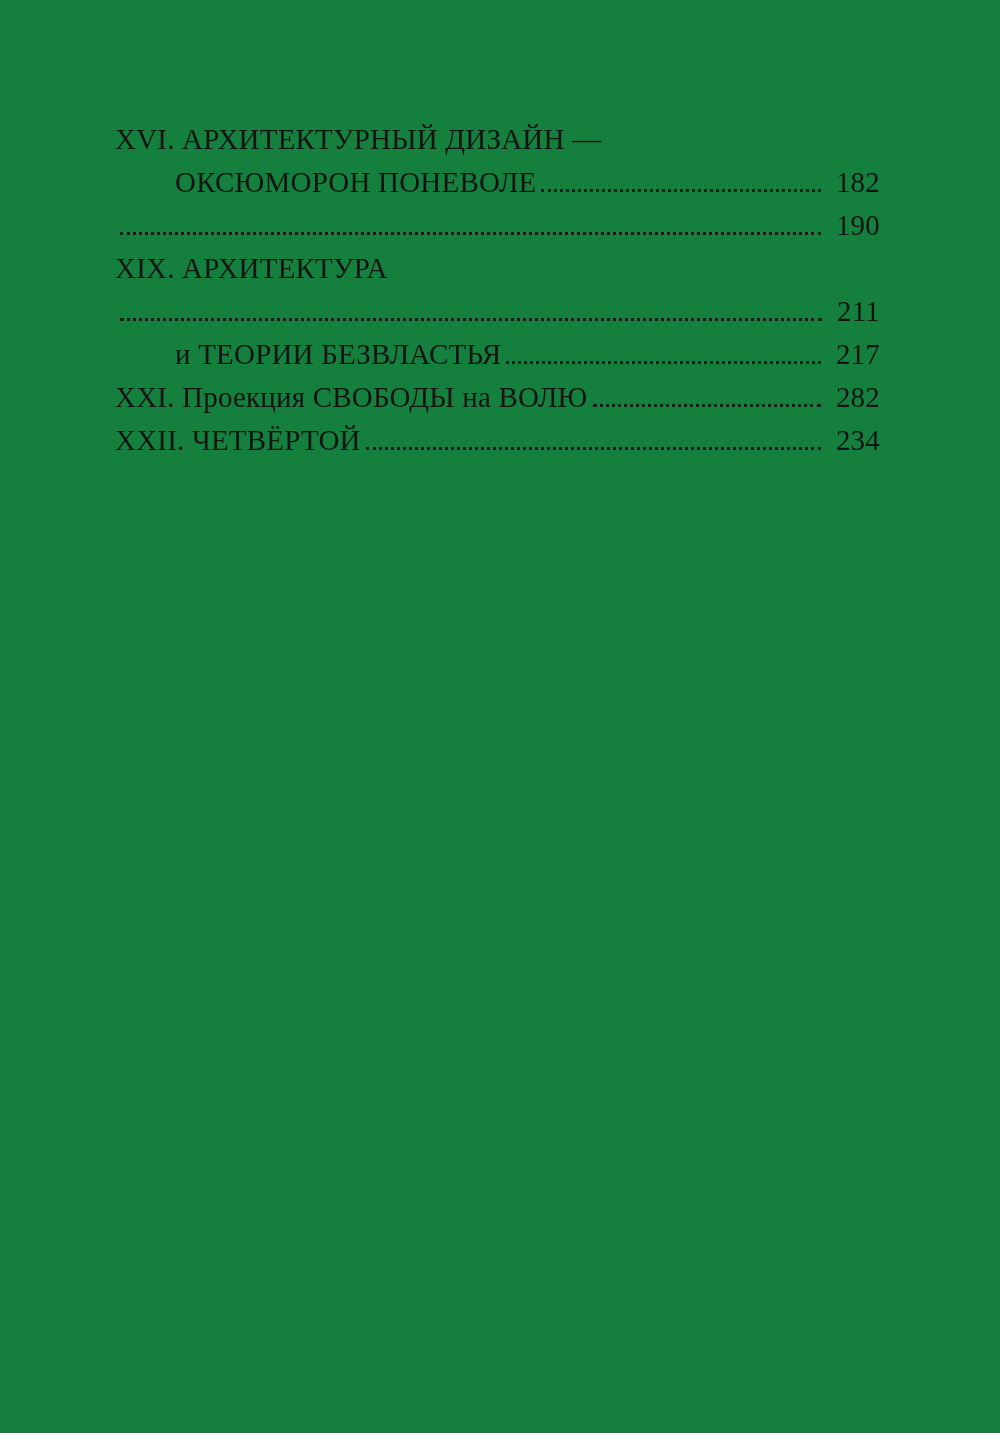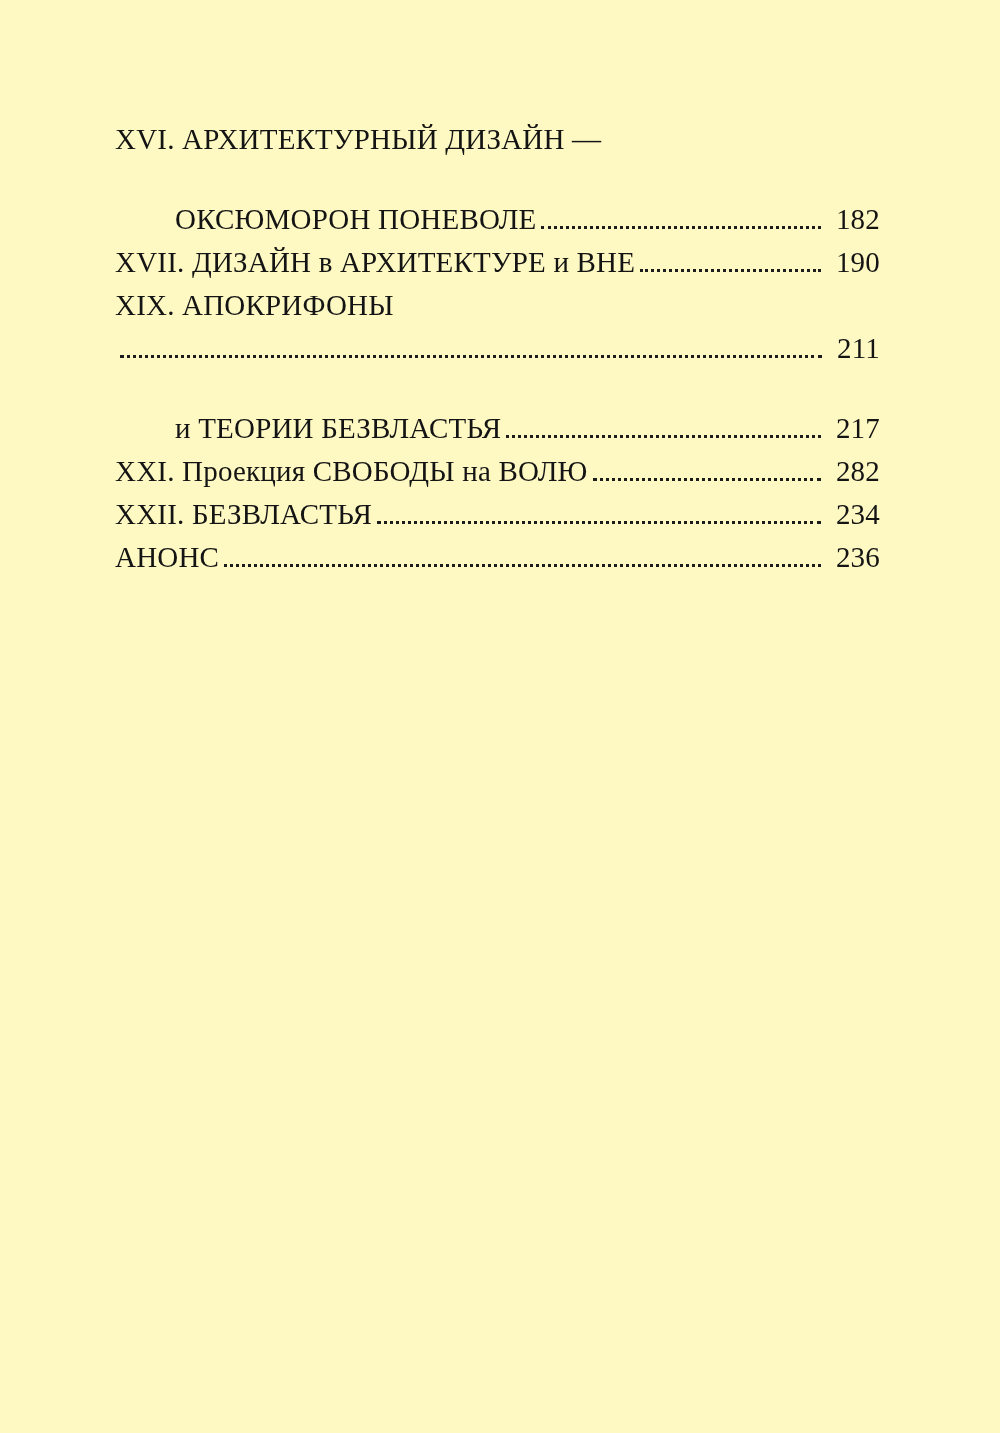--- a/index.html
+++ b/index.html
@@ -5,21 +5,21 @@
   html, body {
     margin: 0;
     padding: 0;
     background: #e9e9e9;
   }
   .page {
     position: relative;
     width: 1000px;
     height: 1433px;
     margin: 0 auto;
-    background: #fef9c3;
+    background: #15803d;
     box-sizing: border-box;
     font-family: "Liberation Serif", "DejaVu Serif", serif;
     color: #141414;
     overflow: hidden;
   }
   .toc {
     position: absolute;
     top: 118px;
     left: 115px;
     right: 120px;
@@ -30,21 +30,20 @@
     font-size: 29px;
     line-height: 43px;
     white-space: nowrap;
   }
   .toc-row .toc-text {
     flex: 0 0 auto;
     letter-spacing: 0.2px;
   }
   .toc-row.indent .toc-text {
     padding-left: 60px;
-    margin-top: 37px;
   }
   .leader {
     flex: 1 1 auto;
     min-width: 18px;
     border-bottom: 3px dotted #1c1c1c;
     margin: 0 2px 0 5px;
   }
   .toc-page {
     flex: 0 0 auto;
     letter-spacing: 0.2px;
@@ -59,46 +58,40 @@
       <div class="toc-row">
     <span class="toc-text">XVI. АРХИТЕКТУРНЫЙ ДИЗАЙН —</span>
 
   </div>
       <div class="toc-row indent">
     <span class="toc-text">ОКСЮМОРОН ПОНЕВОЛЕ</span>
     <span class="leader"></span>
     <span class="toc-page">182</span>
   </div>
       <div class="toc-row">
-    <span class="toc-text">XVII. ДИЗАЙН в АРХИТЕКТУРЕ и ВНЕ</span>
     <span class="leader"></span>
     <span class="toc-page">190</span>
   </div>
       <div class="toc-row">
-    <span class="toc-text">XIX. АПОКРИФОНЫ</span>
+    <span class="toc-text">XIX. АРХИТЕКТУРА</span>
 
   </div>
       <div class="toc-row indent">
     <span class="leader"></span>
     <span class="toc-page">211</span>
   </div>
       <div class="toc-row indent">
     <span class="toc-text">и ТЕОРИИ БЕЗВЛАСТЬЯ</span>
     <span class="leader"></span>
     <span class="toc-page">217</span>
   </div>
       <div class="toc-row">
     <span class="toc-text">XXI. Проекция СВОБОДЫ на ВОЛЮ</span>
     <span class="leader"></span>
     <span class="toc-page">282</span>
   </div>
       <div class="toc-row">
-    <span class="toc-text">XXII. БЕЗВЛАСТЬЯ</span>
+    <span class="toc-text">XXII. ЧЕТВЁРТОЙ</span>
     <span class="leader"></span>
     <span class="toc-page">234</span>
-  </div>
-      <div class="toc-row">
-    <span class="toc-text">АНОНС</span>
-    <span class="leader"></span>
-    <span class="toc-page">236</span>
   </div>
     </div>
 </div>
 
 </body></html>

